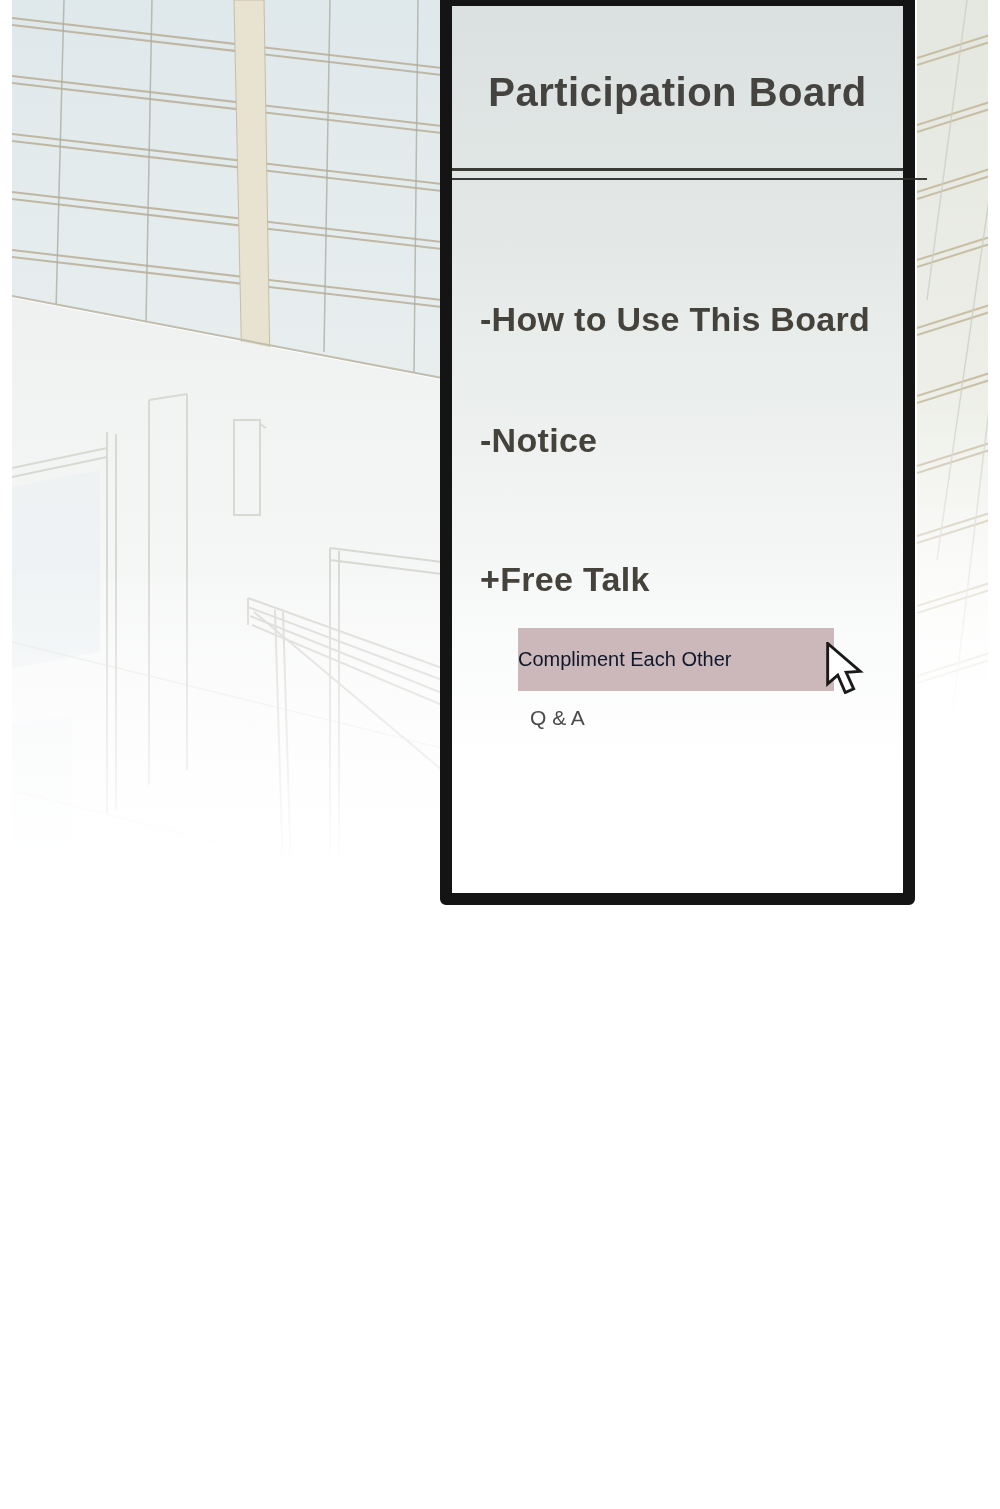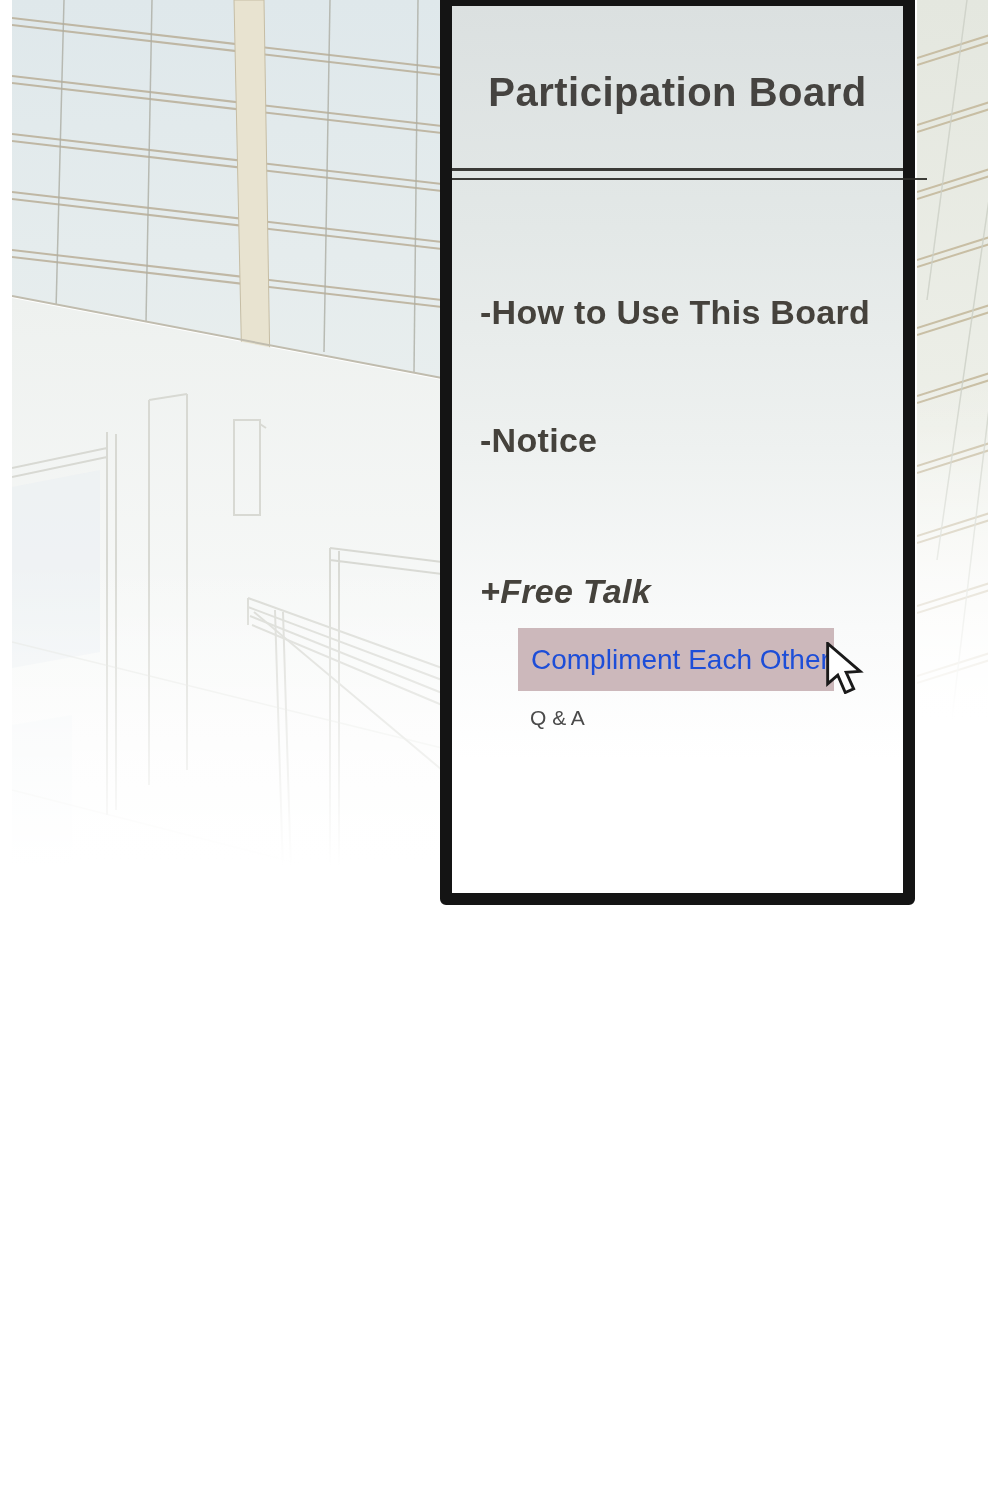--- a/index.html
+++ b/index.html
@@ -21,30 +21,30 @@
     color:#454340;letter-spacing:0.5px;
   }
   .divider{position:absolute;left:0;background:#2b2b28;}
   .divider.line1{top:162px;right:0;height:3px;opacity:.92;}
   .divider.line2{top:172px;right:-24px;height:2px;opacity:.92;}
   .menu-item{
     position:absolute;left:28px;
     font-size:34px;line-height:1.1;font-weight:700;color:#45423c;
     letter-spacing:0.3px;white-space:nowrap;cursor:pointer;
   }
-  .menu-item.m1{top:288px;}
+  .menu-item.m1{top:295px;}
   .menu-item.m2{top:416px;}
-  .menu-item.m3{top:567px;font-style:italic;}
+  .menu-item.m3{top:555px;}
   .submenu-highlight{
     position:absolute;left:66px;top:622px;width:316px;height:63px;
     background:#ccb8bb;cursor:pointer;
   }
   .submenu-highlight .label{
-    display:block;padding-left:13px;line-height:63px;
-    font-size:28px;font-weight:400;color:#1d4ed8;white-space:nowrap;
+    display:block;line-height:63px;
+    font-size:20px;font-weight:400;color:#0f172a;white-space:nowrap;
   }
   .submenu-item{
     position:absolute;left:78px;top:700px;
     font-size:21px;line-height:1.1;font-weight:400;color:#4a4a4a;
     white-space:nowrap;cursor:pointer;
   }
   .cursor-wrap{position:absolute;left:812px;top:642px;width:42px;height:52px;}
 </style>
 </head>
 <body>

